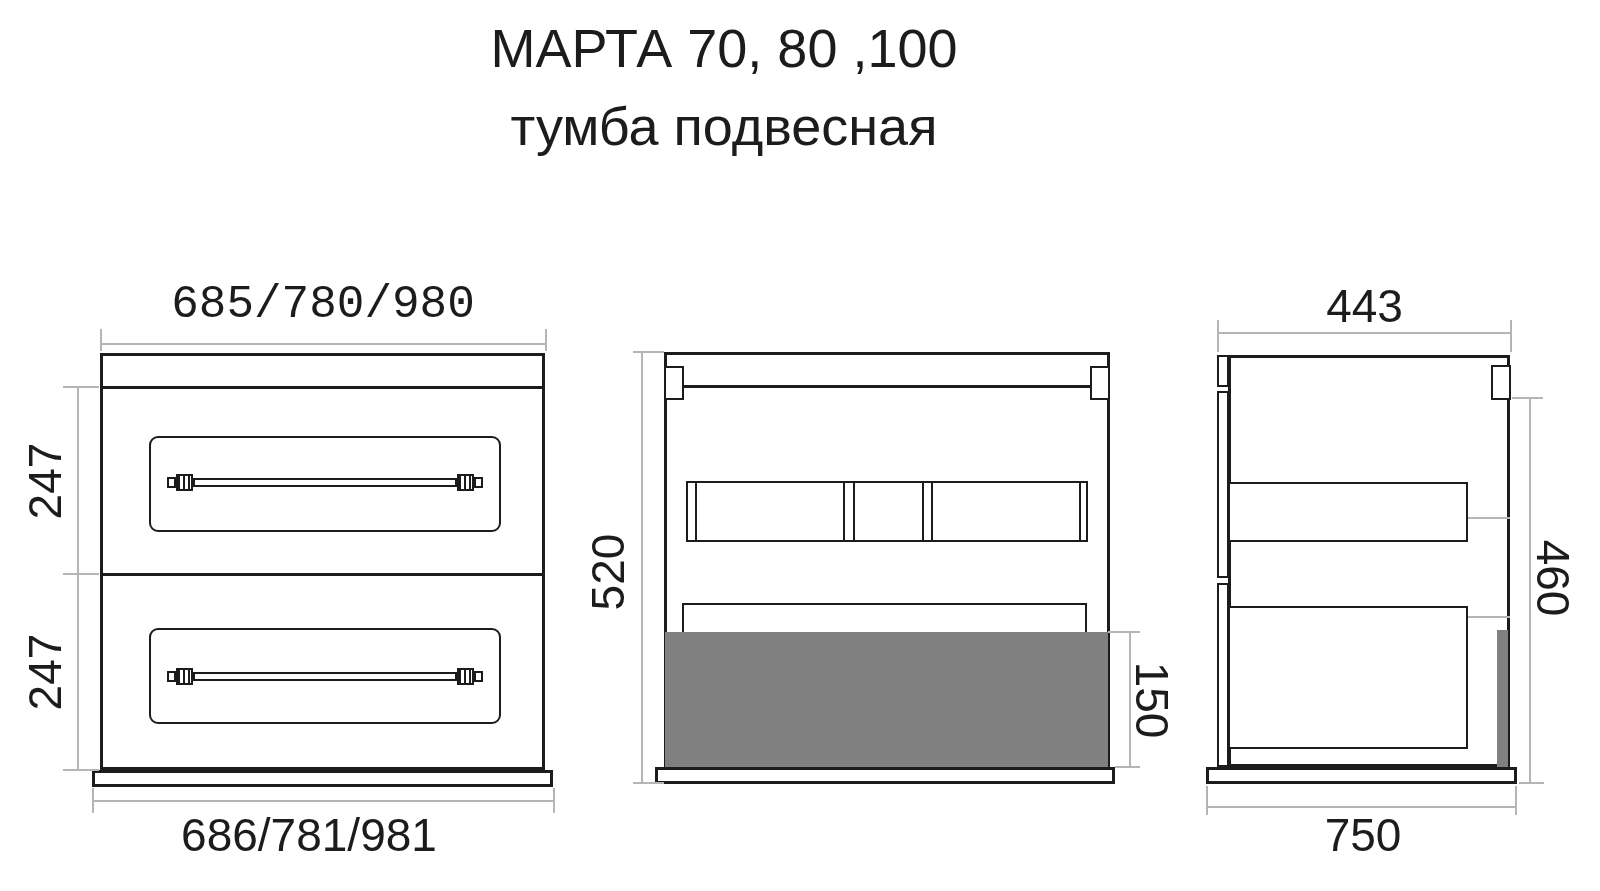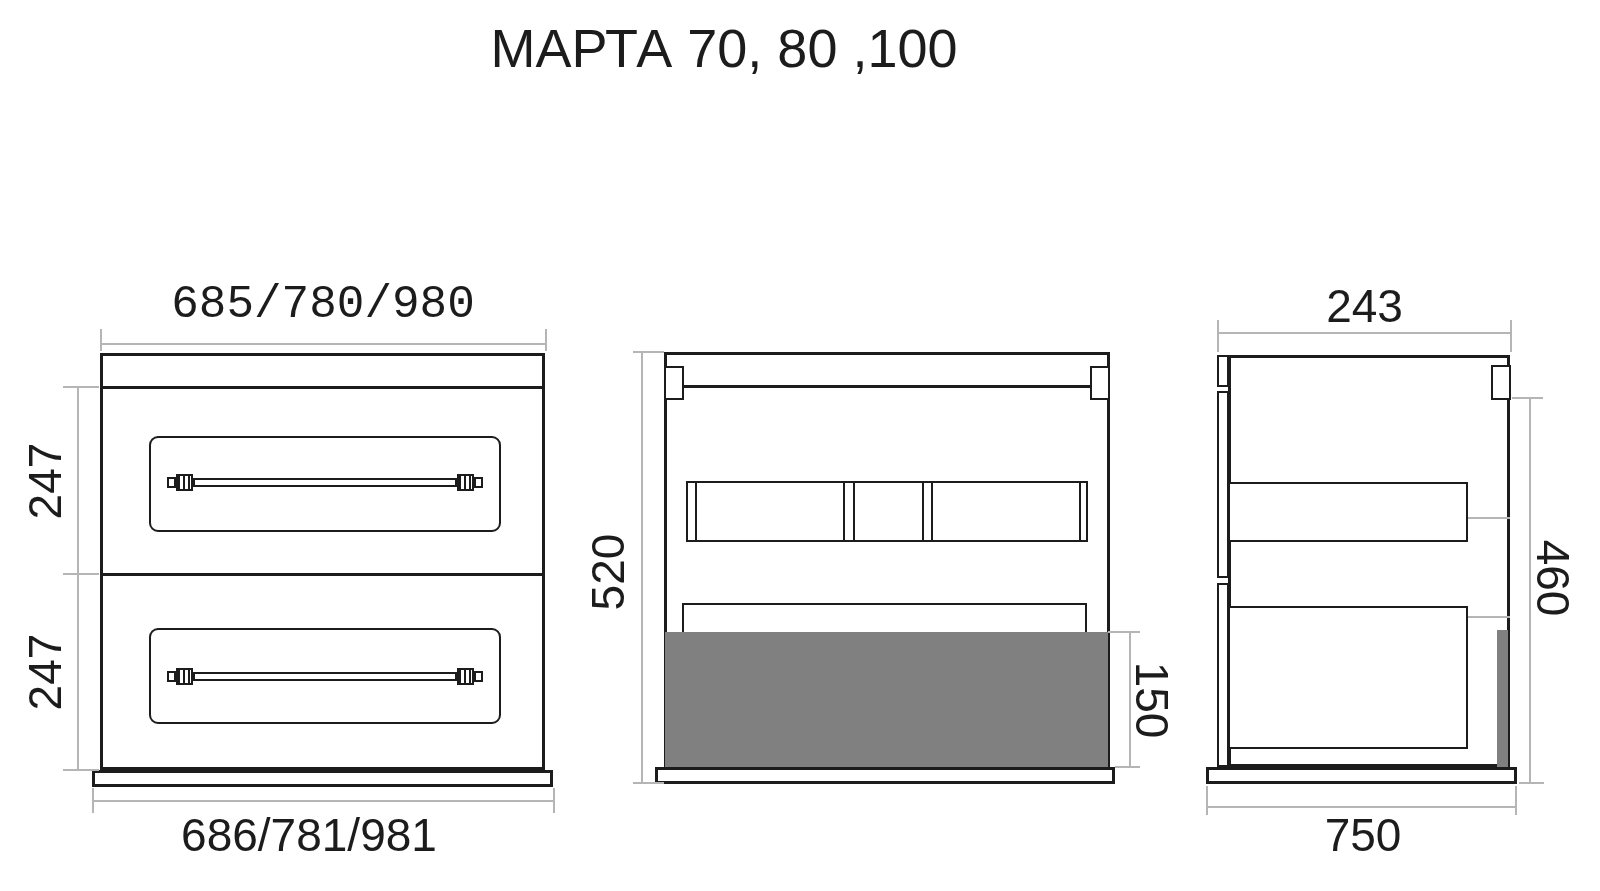--- a/index.html
+++ b/index.html
@@ -17,20 +17,21 @@
   .rib{position:absolute;box-sizing:border-box;border:2px solid #1c1c1c;
        background:repeating-linear-gradient(90deg,#1c1c1c 0 2px,#ffffff 2px 5px);}
   .grayfill{position:absolute;background:#808080;}
 </style>
 </head>
 <body>
 
 <div id="canvas">
 
   <div class="title" style="left:374px;top:18px;width:700px;">МАРТА 70, 80 ,100</div>
+  <div class="title" style="left:374px;top:96px;width:700px;">тумба подвесная</div>
 
   <div class="abs" style="left:0;top:0;width:0;height:0;">
 
     <div class="box" style="left:100px;top:353px;width:445px;height:417px;"></div>
     <div class="ln" style="left:100px;top:386px;width:445px;height:3px;"></div>
     <div class="ln" style="left:100px;top:573px;width:445px;height:3px;"></div>
 
     <div class="box2" style="left:149px;top:436px;width:352px;height:96px;border-radius:9px;"></div>
     <div class="box2" style="left:167px;top:477px;width:9px;height:11px;border-width:2px;"></div>
     <div class="rib" style="left:176px;top:474px;width:17px;height:17px;"></div>
@@ -110,21 +111,21 @@
     <div class="dim" style="left:1468px;top:517px;width:42px;height:2px;"></div>
     <div class="dim" style="left:1468px;top:616px;width:42px;height:2px;"></div>
 
     <div class="grayfill" style="left:1497px;top:630px;width:11px;height:137px;"></div>
 
     <div class="box" style="left:1206px;top:767px;width:311px;height:17px;"></div>
 
     <div class="dim" style="left:1217px;top:332px;width:295px;height:2px;"></div>
     <div class="dim" style="left:1217px;top:320px;width:2px;height:32px;"></div>
     <div class="dim" style="left:1510px;top:320px;width:2px;height:32px;"></div>
-    <div class="lbl" style="left:1217px;top:283px;width:295px;">243</div>
+    <div class="lbl" style="left:1217px;top:283px;width:295px;">443</div>
 
     <div class="dim" style="left:1206px;top:806px;width:311px;height:2px;"></div>
     <div class="dim" style="left:1206px;top:786px;width:2px;height:29px;"></div>
     <div class="dim" style="left:1515px;top:786px;width:2px;height:29px;"></div>
     <div class="lbl" style="left:1213px;top:812px;width:300px;">750</div>
 
     <div class="dim" style="left:1512px;top:397px;width:31px;height:2px;"></div>
     <div class="dim" style="left:1519px;top:782px;width:25px;height:2px;"></div>
     <div class="dim" style="left:1529px;top:398px;width:2px;height:386px;"></div>
     <div class="lbl rot-cw" style="left:1505px;top:555px;width:96px;height:46px;">460</div>

